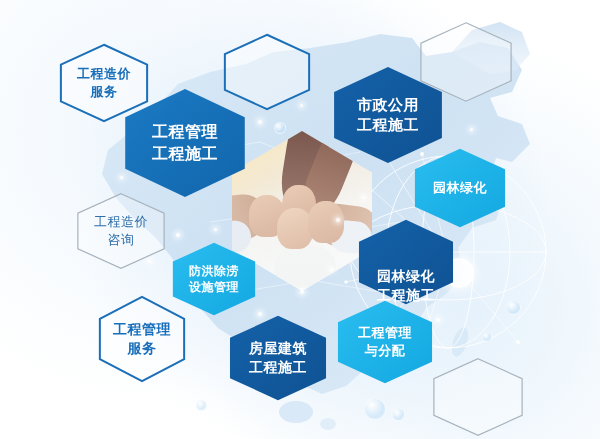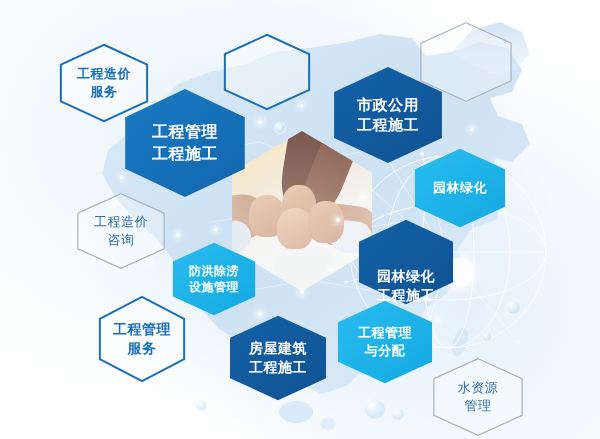--- a/index.html
+++ b/index.html
@@ -320,18 +320,16 @@
           </defs>
              <polygon points="50,1 99,26.5 99,73.5 50,99 1,73.5 1,26.5" fill="url(#g11)"></polygon>
         </svg>
         <div class="lbl" style="font-size: 13px;">工程管理
 与分配</div>
       </div>
       <div class="hex hx-ghost" style="left: 433px; top: 358px; width: 90px; height: 78px;">
         <svg viewBox="0 0 100 100" preserveAspectRatio="none">
           <polygon points="50,1 99,26.5 99,73.5 50,99 1,73.5 1,26.5" fill="rgba(255,255,255,0.30)" stroke="#a7b3bd" stroke-width="1.2" vector-effect="non-scaling-stroke"></polygon>
         </svg>
-        <div class="lbl" style="font-size: 13px;">水资源
-管理</div>
       </div>
     </div>
 
 </div>
 
 </body></html>

